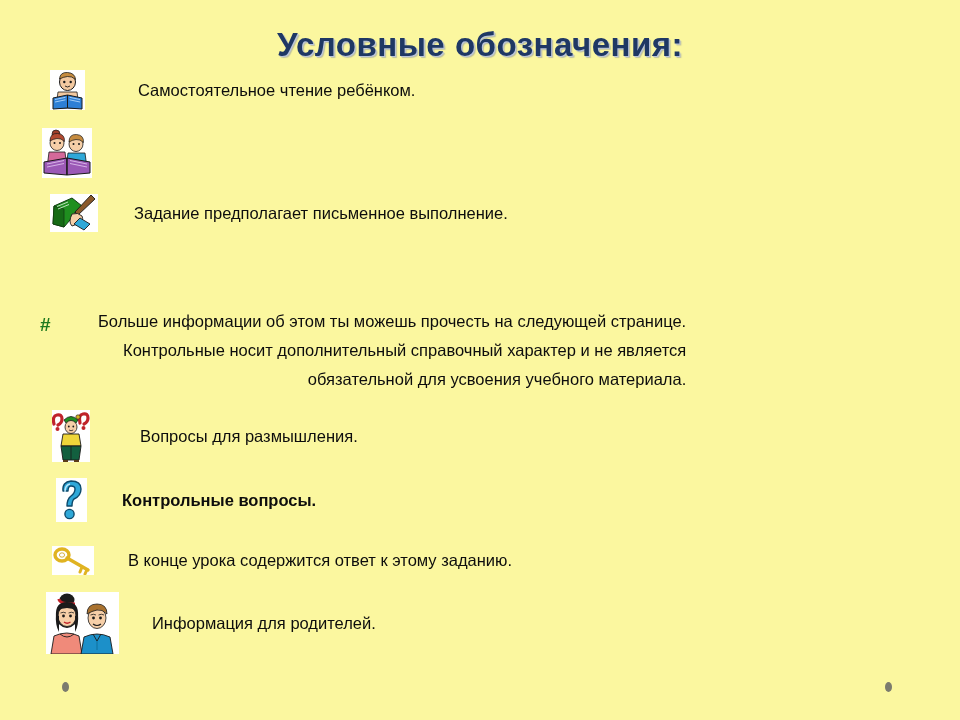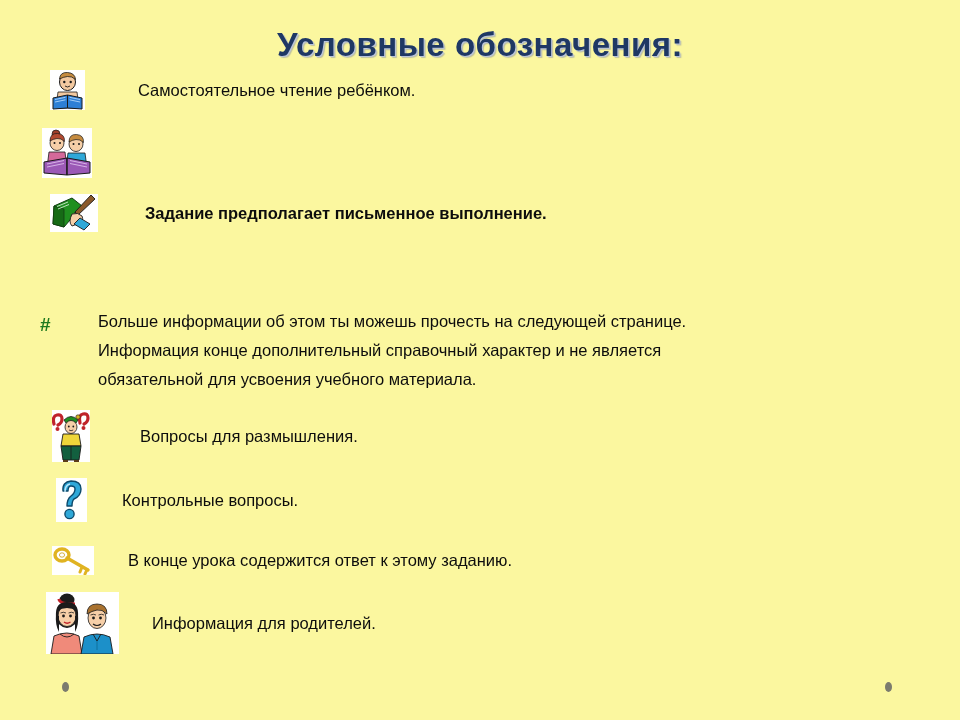--- a/index.html
+++ b/index.html
@@ -61,24 +61,24 @@
   #row-together  { left: 34px;  top: 128px; }
   #row-written   { left: 42px;  top: 194px; }
   #row-terms     { left: 28px;  top: 260px; }
   #row-think     { left: 44px;  top: 410px; gap: 9px; }
   #row-control   { left: 48px;  top: 478px; }
   #row-key       { left: 44px;  top: 546px; }
   #row-parents   { left: 38px;  top: 592px; }
 
   #row-self     .row-text { margin-left: 53px; }
   #row-together .row-text { margin-left: 57px; }
-  #row-written  .row-text { margin-left: 47px; font-weight: bold; }
+  #row-written  .row-text { margin-left: 36px; }
   #row-terms    .row-text { margin-left: 22px; }
   #row-think    .row-text { margin-left: 41px; }
-  #row-control  .row-text { margin-left: 35px; }
+  #row-control  .row-text { margin-left: 35px; font-weight: bold; }
   #row-key      .row-text { margin-left: 34px; }
   #row-parents  .row-text { margin-left: 33px; }
 
   
   .terms-box {
     width: 86px;
     height: 25px;
     border: 2px solid #3fa63f;
     background: #fbf79f;
     box-sizing: border-box;
@@ -101,20 +101,21 @@
     margin-top: 3px;
     flex: none;
     width: 58px;
   }
   .hash-lines p {
     margin: 0 0 9px 0;
     font-size: 16.5px;
     color: #0d0d0d;
     white-space: nowrap;
     line-height: 1.2;
+    text-align: right;
   }
   .hash-lines p:last-child { margin-bottom: 4px; }
 
   
   .dot {
     position: absolute;
     width: 7px;
     height: 10px;
     border-radius: 50%;
     background: #7b7b6e;
@@ -198,21 +199,21 @@
       </svg>
     </span>
     <span class="row-text">Задание предполагает письменное выполнение.</span>
   </div>
 
 
   <div class="hash-block">
     <span class="hash-mark">#</span>
     <div class="hash-lines">
       <p>Больше информации  об этом ты можешь  прочесть  на следующей  странице.</p>
-      <p>Информация  конце дополнительный  справочный  характер  и не является</p>
+      <p>Контрольные  носит дополнительный  справочный  характер  и не является</p>
       <p>обязательной  для  усвоения  учебного материала.</p>
     </div>
   </div>
 
   <div class="row" id="row-think">
     <span class="icon-box ic4">
       <svg class="ic4" viewBox="0 0 38 52">
         <rect width="38" height="52" fill="#fff"></rect>
         <path d="M2 14 Q0 6 5 5 Q10 4 10 9 Q10 13 6 15" stroke="#c0232a" stroke-width="3.2" fill="none" stroke-linecap="round"></path>
         <circle cx="5.5" cy="19" r="2" fill="#c0232a"></circle>

